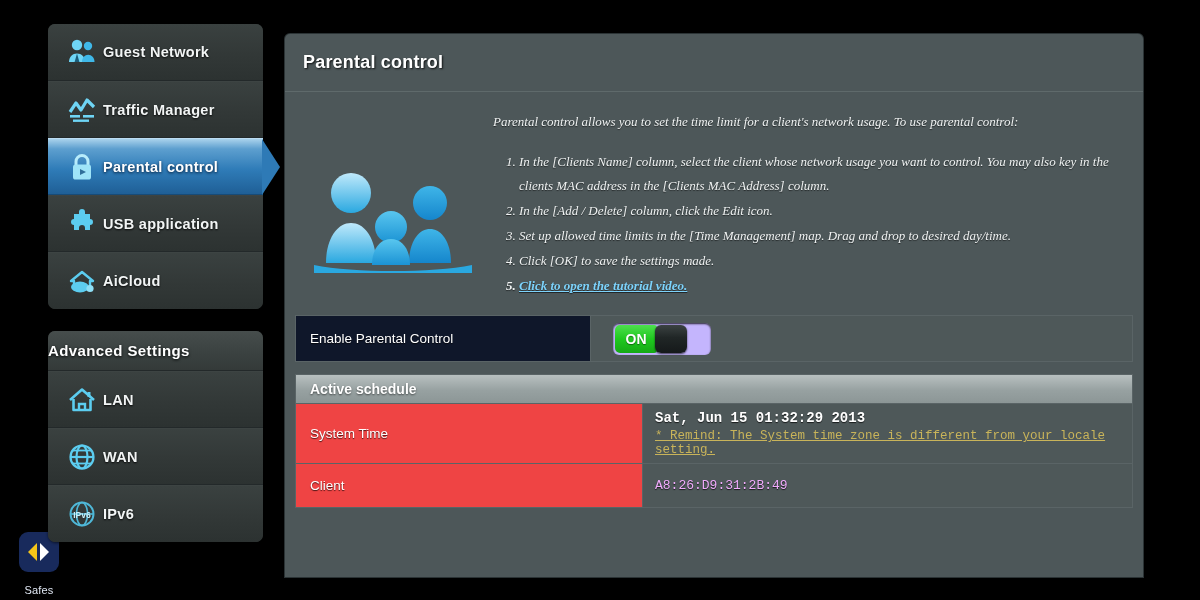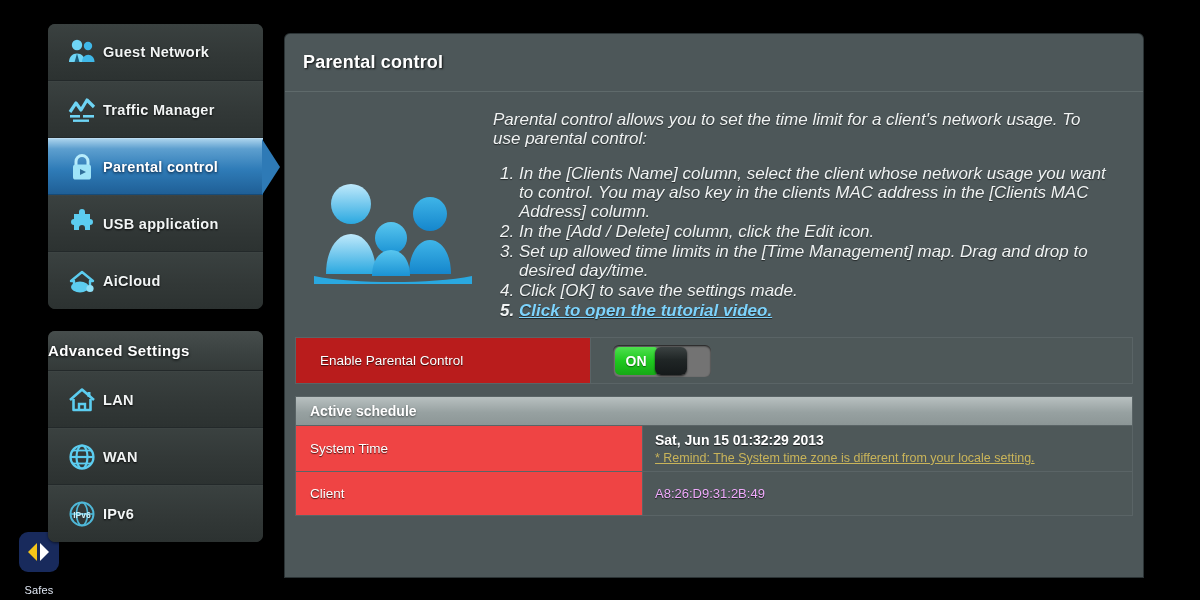--- a/index.html
+++ b/index.html
@@ -165,23 +165,24 @@
     display: flex;
     align-items: center;
     justify-content: center;
     padding-top: 30px;
   }
   .intro-text {
     flex: 1;
     padding-right: 14px;
     color: #f0f3f3;
     font-style: italic;
-    font-size: 17px;
-    line-height: 19px;
+    font-size: 13px;
+    line-height: 24px;
     text-shadow: 0 1px 1px rgba(0,0,0,.55);
+    font-family: Liberation Serif, serif;
   }
   .intro-text .lead { margin-bottom: 16px; }
   .intro-text ol {
     margin: 0;
     padding-left: 26px;
   }
   .intro-text ol li { margin-bottom: 1px; }
   .intro-text ol li.tutorial {
     font-weight: bold;
   }
@@ -197,39 +198,39 @@
     margin: 10px 10px 0 10px;
     height: 47px;
     border: 1px solid #5a6466;
     background: #4e5859;
   }
   .enable-row .er-label {
     width: 295px;
     min-width: 295px;
     display: flex;
     align-items: center;
-    padding-left: 24px;
-    background: #b91c1c;
+    padding-left: 14px;
+    background: #0f172a;
     border-right: 1px solid #5a6466;
     font-size: 13.5px;
     color: #ffffff;
     text-shadow: 0 1px 1px rgba(0,0,0,.7);
   }
   .enable-row .er-control {
     flex: 1;
     display: flex;
     align-items: center;
     padding-left: 22px;
   }
 
   .toggle {
     width: 98px;
     height: 32px;
     border-radius: 6px;
-    background: #737373;
+    background: #c4b5fd;
     display: flex;
     align-items: center;
     padding: 2px;
     cursor: pointer;
     box-shadow: inset 0 1px 2px rgba(0,0,0,.8);
   }
   .toggle .t-on {
     width: 42px;
     height: 28px;
     border-radius: 5px 3px 3px 5px;
@@ -286,20 +287,21 @@
     font-size: 13.5px;
     color: #ffffff;
     text-shadow: 0 1px 1px rgba(0,0,0,.7);
   }
   .sched-row .sr-value {
     flex: 1;
     display: flex;
     flex-direction: column;
     justify-content: center;
     padding: 6px 10px 6px 12px;
+    font-family: Liberation Mono, monospace;
   }
   .sr-value .time {
     font-size: 14px;
     font-weight: bold;
     color: #ffffff;
     text-shadow: 0 1px 1px rgba(0,0,0,.7);
     margin-bottom: 3px;
   }
   .sr-value .remind {
     font-size: 12.5px;

